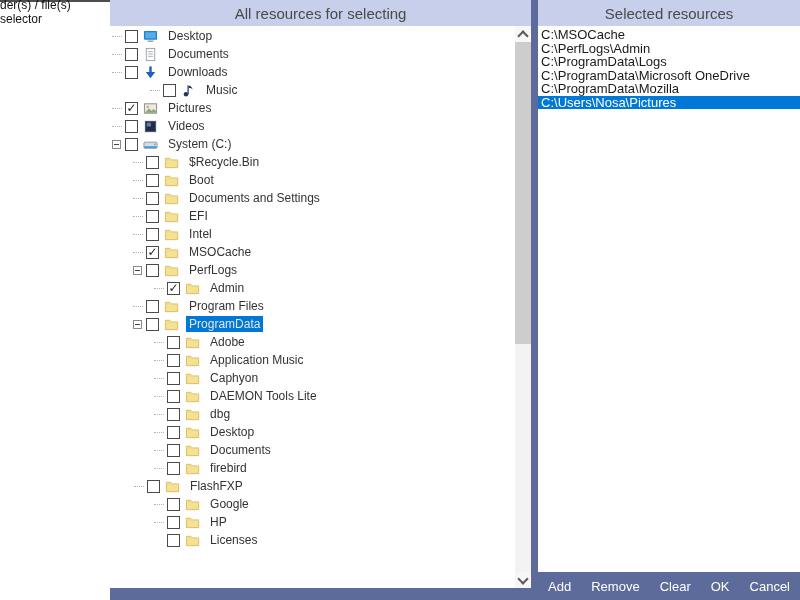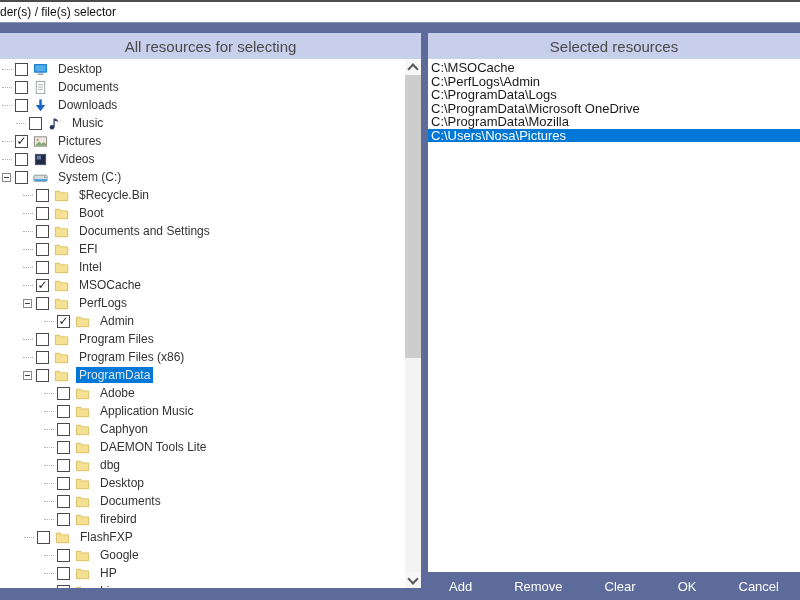--- a/index.html
+++ b/index.html
@@ -1,17 +1,17 @@
 <!DOCTYPE html>
 <html><head>
 <meta charset="utf-8">
 <style>
   html,body{margin:0;padding:0;width:800px;height:600px;overflow:hidden;
     font-family:"Liberation Sans","DejaVu Sans",sans-serif;background:#fff;}
-  .window{width:800px;height:600px;display:flex;flex-direction:column;}
+  .window{width:800px;height:600px;display:flex;flex-direction:row;}
 
   
   .titlebar{height:20px;background:#fff;border-top:2px solid #4d4d4d;
     font-size:12px;color:#111;display:flex;align-items:center;padding-left:0px;}
   .topband{height:10px;background:#5d6b9b;border-top:1px solid #8691bb;}
 
   
   .main{flex:1;display:flex;min-height:0;}
   .panel-header{height:26px;background:#c7cfea;color:#4a4a4a;font-size:15px;
     display:flex;align-items:center;justify-content:center;flex:none;}
@@ -108,21 +108,21 @@
               </span>
               <span class="cb"></span>
               <span class="ticon">
                 <svg viewBox="0 0 16 16">
                   <rect x="6.7" y="1.5" width="2.6" height="6.5" fill="#1565c0"></rect>
                   <path d="M3 7.5 L13 7.5 L8 14 Z" fill="#1565c0"></path>
                 </svg>
               </span>
               <span class="tlabel">Downloads</span>
             </div>
-            <div class="tree-row" style="padding-left: 16px;">
+            <div class="tree-row" style="padding-left: 16px; margin-left: 24px;">
               <span class="expander">
                 <span class="hline"></span>
               </span>
               <span class="cb"></span>
               <span class="ticon">
                 <svg viewBox="0 0 16 16">
                   <circle cx="5.3" cy="12" r="2.4" fill="#22365c"></circle>
                   <rect x="6.9" y="2.6" width="1.3" height="9.4" fill="#22365c"></rect>
                   <path d="M8.2 2.6 C10.8 3.2 12 4.8 12.4 7 C11.3 5.6 9.8 5.3 8.2 5.4 Z" fill="#22365c"></path>
                 </svg>
@@ -283,33 +283,20 @@
                 <span class="hline"></span>
               </span>
               <span class="cb"></span>
               <span class="ticon">
                 <svg viewBox="0 0 16 16">
                   <path d="M1.5 3.5 h4.7 l1.4 1.8 h7 v8.2 h-13.1 Z" fill="#f5e193" stroke="#d9bb60"></path>
                   <path d="M1.5 5.3 h13.1" stroke="#eeda8e" fill="none"></path>
                 </svg>
               </span>
               <span class="tlabel">Program Files</span>
-            </div>
-            <div class="tree-row" style="padding-left: 23px;">
-              <span class="expander">
-                <span class="hline"></span>
-              </span>
-              <span class="cb"></span>
-              <span class="ticon">
-                <svg viewBox="0 0 16 16">
-                  <path d="M1.5 3.5 h4.7 l1.4 1.8 h7 v8.2 h-13.1 Z" fill="#f5e193" stroke="#d9bb60"></path>
-                  <path d="M1.5 5.3 h13.1" stroke="#eeda8e" fill="none"></path>
-                </svg>
-              </span>
-              <span class="tlabel">Program Files (x86)</span>
             </div>
             <div class="tree-row" style="padding-left: 23px;">
               <span class="expander">
                 <span class="box">
                   <i></i>
                 </span>
               </span>
               <span class="cb"></span>
               <span class="ticon">
                 <svg viewBox="0 0 16 16">

